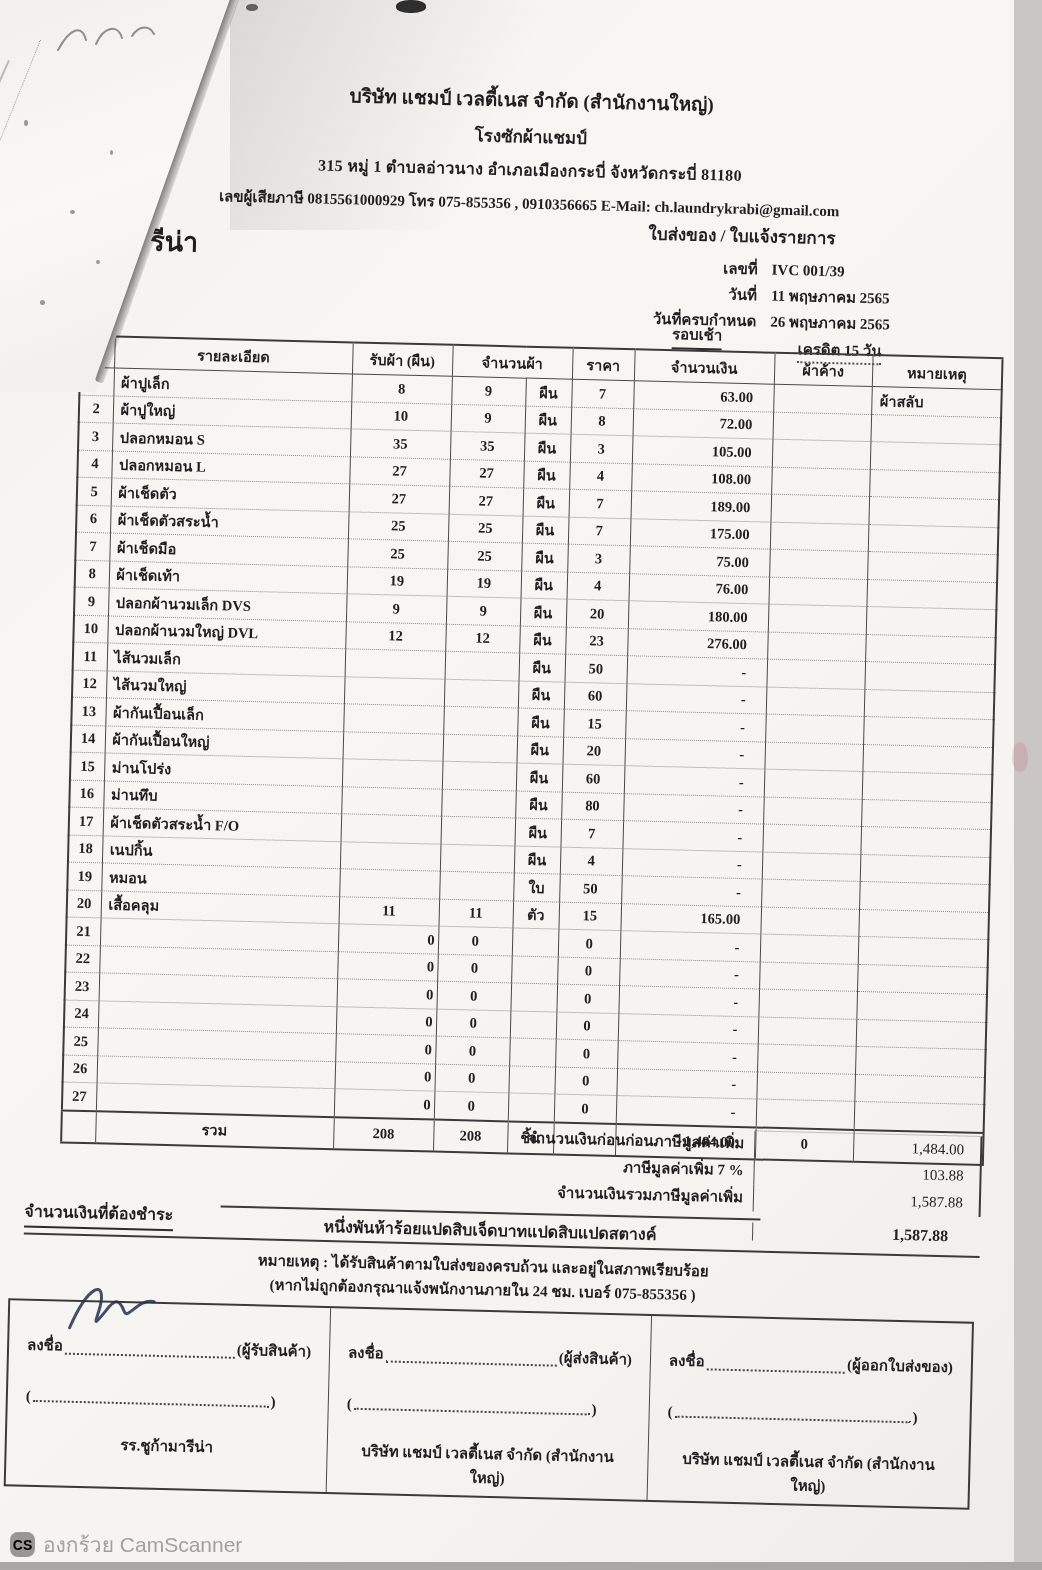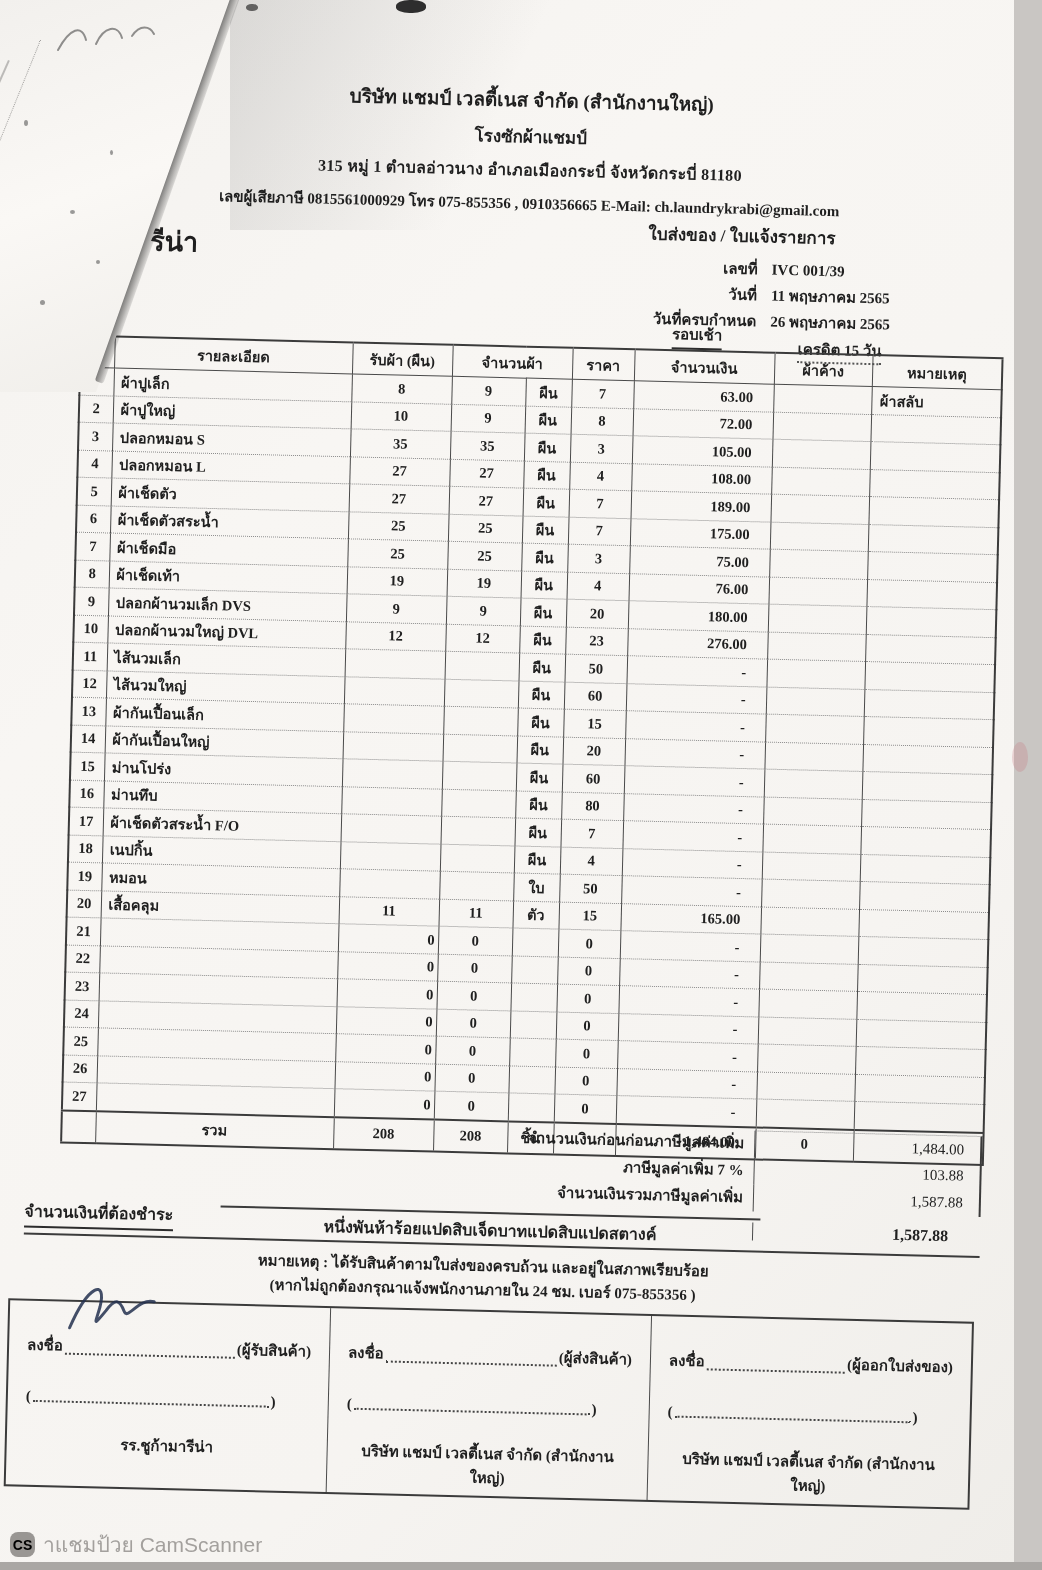--- a/index.html
+++ b/index.html
@@ -579,15 +579,15 @@
   <div class="speck" style="left:40px;top:300px;width:5px;height:5px"></div>
   <div class="speck" style="left:96px;top:260px;width:4px;height:4px"></div>
 </div>
 <div class="fold-shadow"></div>
 <div class="smudge" style="left:396px;top:0;width:30px;height:13px"></div>
 <div class="smudge" style="left:246px;top:4px;width:12px;height:7px;opacity:.7"></div>
 <div class="pink-smudge"></div>
 
 <div class="watermark">
   <div class="cs-badge">CS</div>
-  <div class="wm-text">าแชมป้วย CamScanner</div>
+  <div class="wm-text">องกร้วย CamScanner</div>
 </div>
 <div class="bottom-strip"></div>
 
 </body></html>

